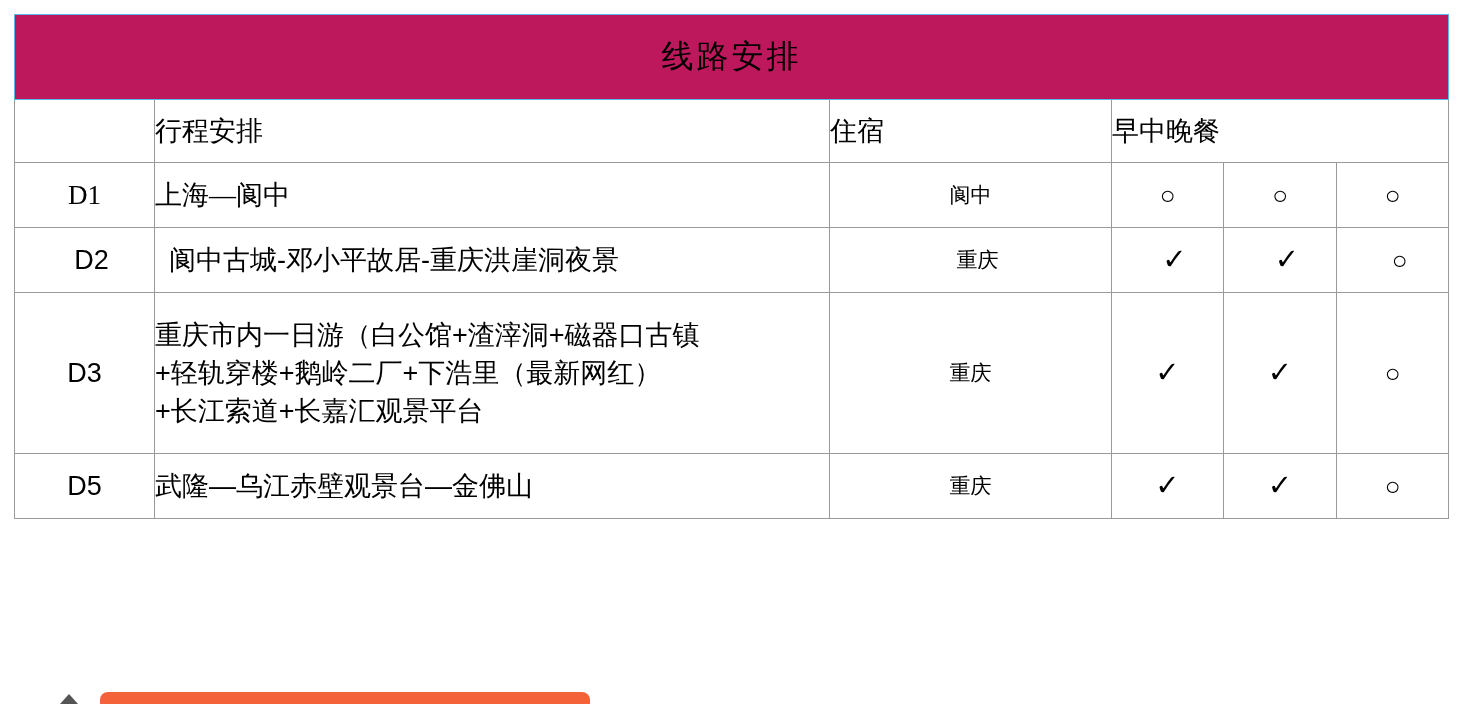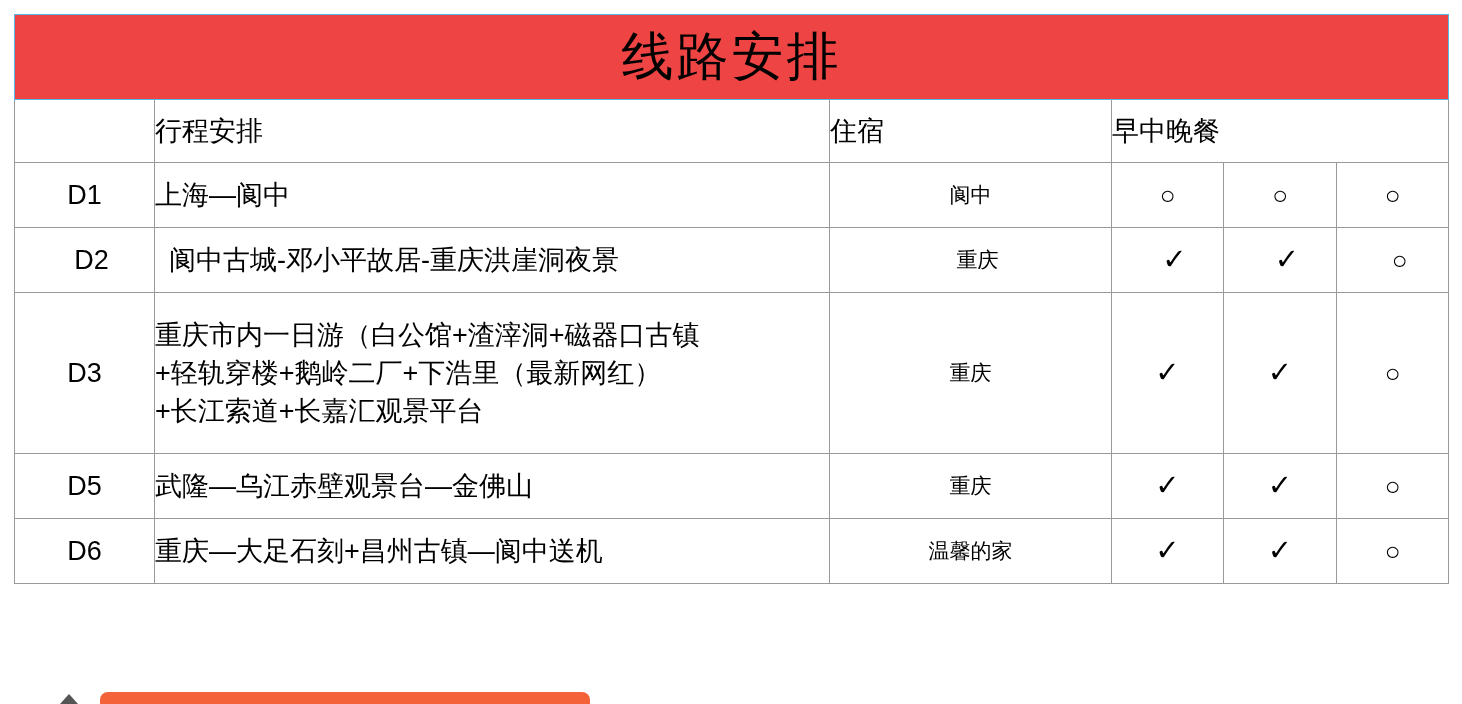--- a/index.html
+++ b/index.html
@@ -29,24 +29,24 @@
     table-layout: fixed;
   }
   .itinerary-table td,
   .itinerary-table th {
     border: 1px solid #9a9a9a;
     padding: 0;
     vertical-align: middle;
     font-weight: normal;
   }
   .title-cell {
-    background: #ef4444;
+    background: #be185d;
     color: #000000;
     text-align: center;
-    font-size: 52px;
+    font-size: 32px;
     font-weight: bold;
     letter-spacing: 3px;
     height: 84px;
     border: 1px solid #56b9e8 !important;
   }
   .head-cell {
     text-align: left;
     font-size: 27px;
     height: 62px;
   }
@@ -68,21 +68,21 @@
     width: 282px;
   }
   .meal-cell {
     text-align: center;
     font-size: 27px;
     width: 112px;
   }
   .meal-cell.wide {
     width: 113px;
   }
-  .row-d1 td { height: 64px; }
+  .row-d1 td { height: 64px; font-family: Liberation Serif, serif; }
   .row-d2 td { height: 64px; padding-left: 14px; }
   .row-d3 td { height: 160px; }
   .row-d4 td { height: 64px; }
   .row-d5 td { height: 64px; }
   .row-d6 td { height: 64px; }
   .plan-line { display: block; white-space: nowrap; }
   .mark-check { font-size: 29px; line-height: 1; }
   .mark-circle { font-size: 26px; line-height: 1; }
   
   .banner {
@@ -170,29 +170,19 @@
         <td class="day-cell">D5</td>
         <td class="plan-cell">
           <span class="plan-line">武隆—乌江赤壁观景台—金佛山</span>
         </td>
         <td class="hotel-cell">重庆</td>
         <td class="meal-cell"><span class="mark-check">✓</span></td>
         <td class="meal-cell wide"><span class="mark-check">✓</span></td>
         <td class="meal-cell"><span class="mark-circle">○</span></td>
       </tr>
 
-      <tr class="row-d6">
-        <td class="day-cell">D6</td>
-        <td class="plan-cell">
-          <span class="plan-line">重庆—大足石刻+昌州古镇—阆中送机</span>
-        </td>
-        <td class="hotel-cell">温馨的家</td>
-        <td class="meal-cell"><span class="mark-check">✓</span></td>
-        <td class="meal-cell wide"><span class="mark-check">✓</span></td>
-        <td class="meal-cell"><span class="mark-circle">○</span></td>
-      </tr>
     </tbody>
   </table>
 
   <div class="banner-caret"></div>
   <div class="banner"></div>
 
 </div>
 
 </body></html>

